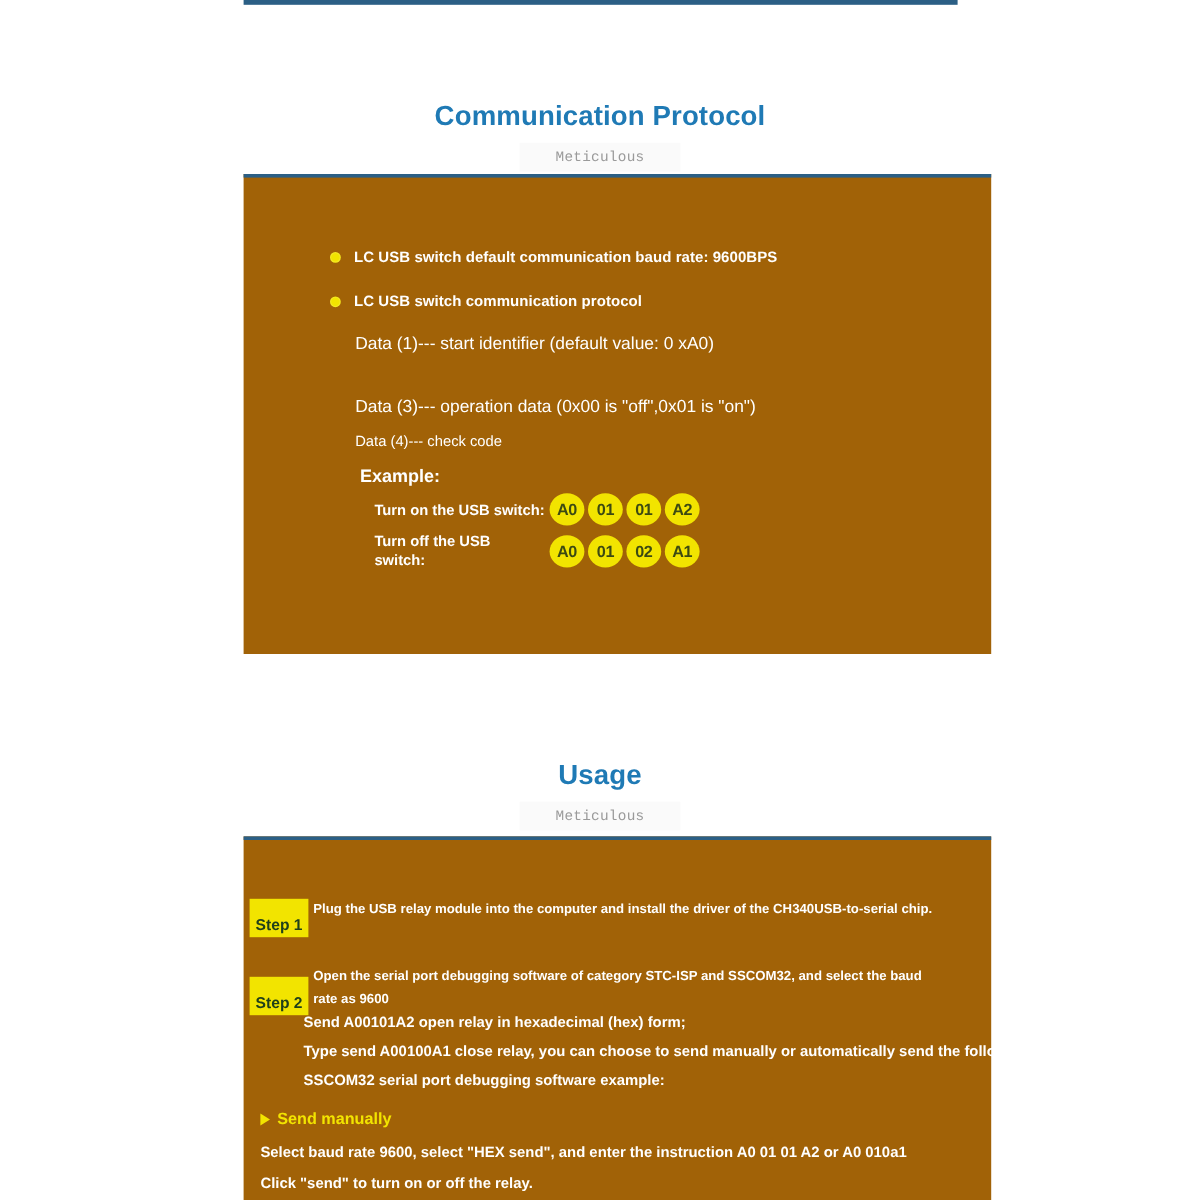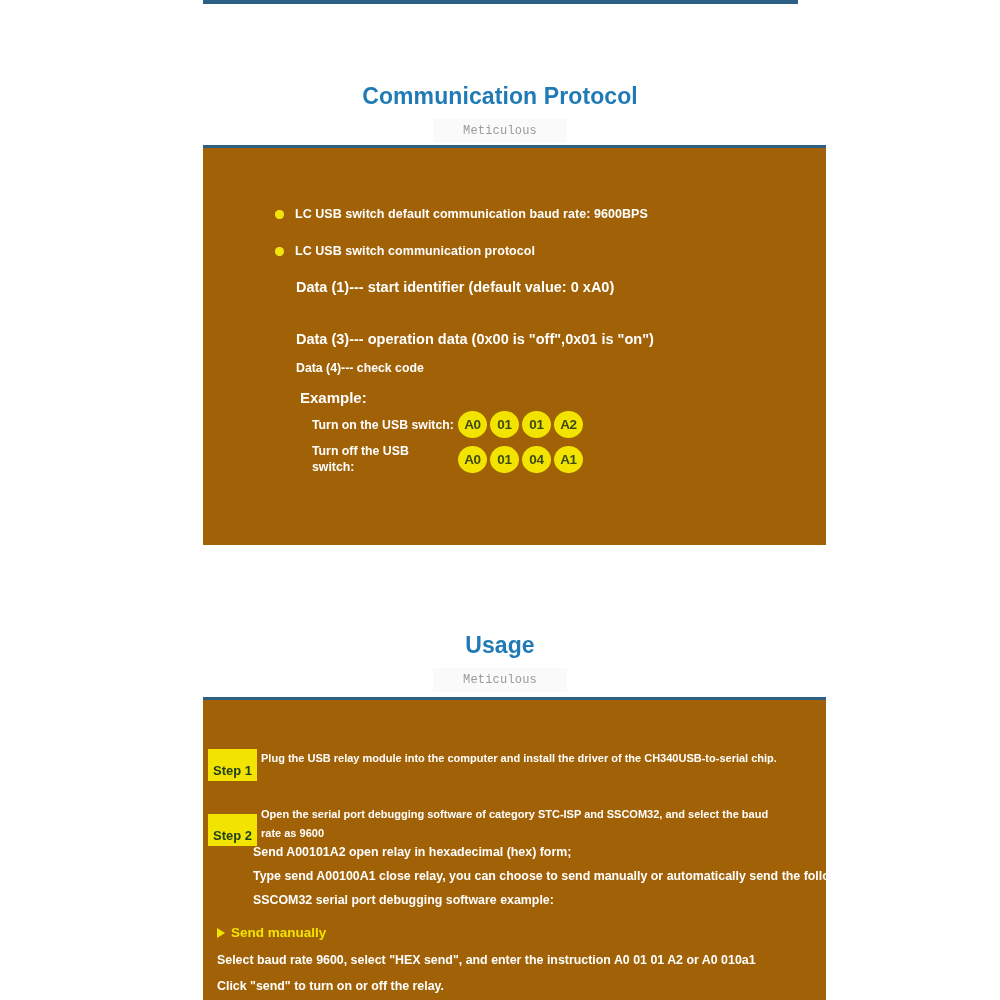--- a/index.html
+++ b/index.html
@@ -94,21 +94,21 @@
     color: #ffffff;
     font-size: 12.5px;
     font-weight: bold;
     line-height: 16px;
     letter-spacing: 0.05px;
   }
 
   .data-line {
     position: absolute;
     color: #ffffff;
-    font-weight: bold;
+    font-weight: normal;
     line-height: 17px;
     white-space: nowrap;
   }
   .data-lg { font-size: 14.5px; }
   .data-sm { font-size: 12.3px; }
 
   .example-title {
     position: absolute;
     color: #ffffff;
     font-size: 15px;
@@ -243,21 +243,21 @@
         <span class="hex-badge">01</span>
         <span class="hex-badge">A2</span>
       </span>
     </div>
 
     <div class="example-row" style="left:97px; top:295px;">
       <span class="example-label">Turn off the USB switch:</span>
       <span class="hex-badges">
         <span class="hex-badge">A0</span>
         <span class="hex-badge">01</span>
-        <span class="hex-badge">04</span>
+        <span class="hex-badge">02</span>
         <span class="hex-badge">A1</span>
       </span>
     </div>
 
   </div>
 
   <div class="section-head" style="top:631px;">
     <div class="section-title">Usage</div>
     <div class="section-sub-wrap">
       <span class="section-sub">Meticulous</span>

